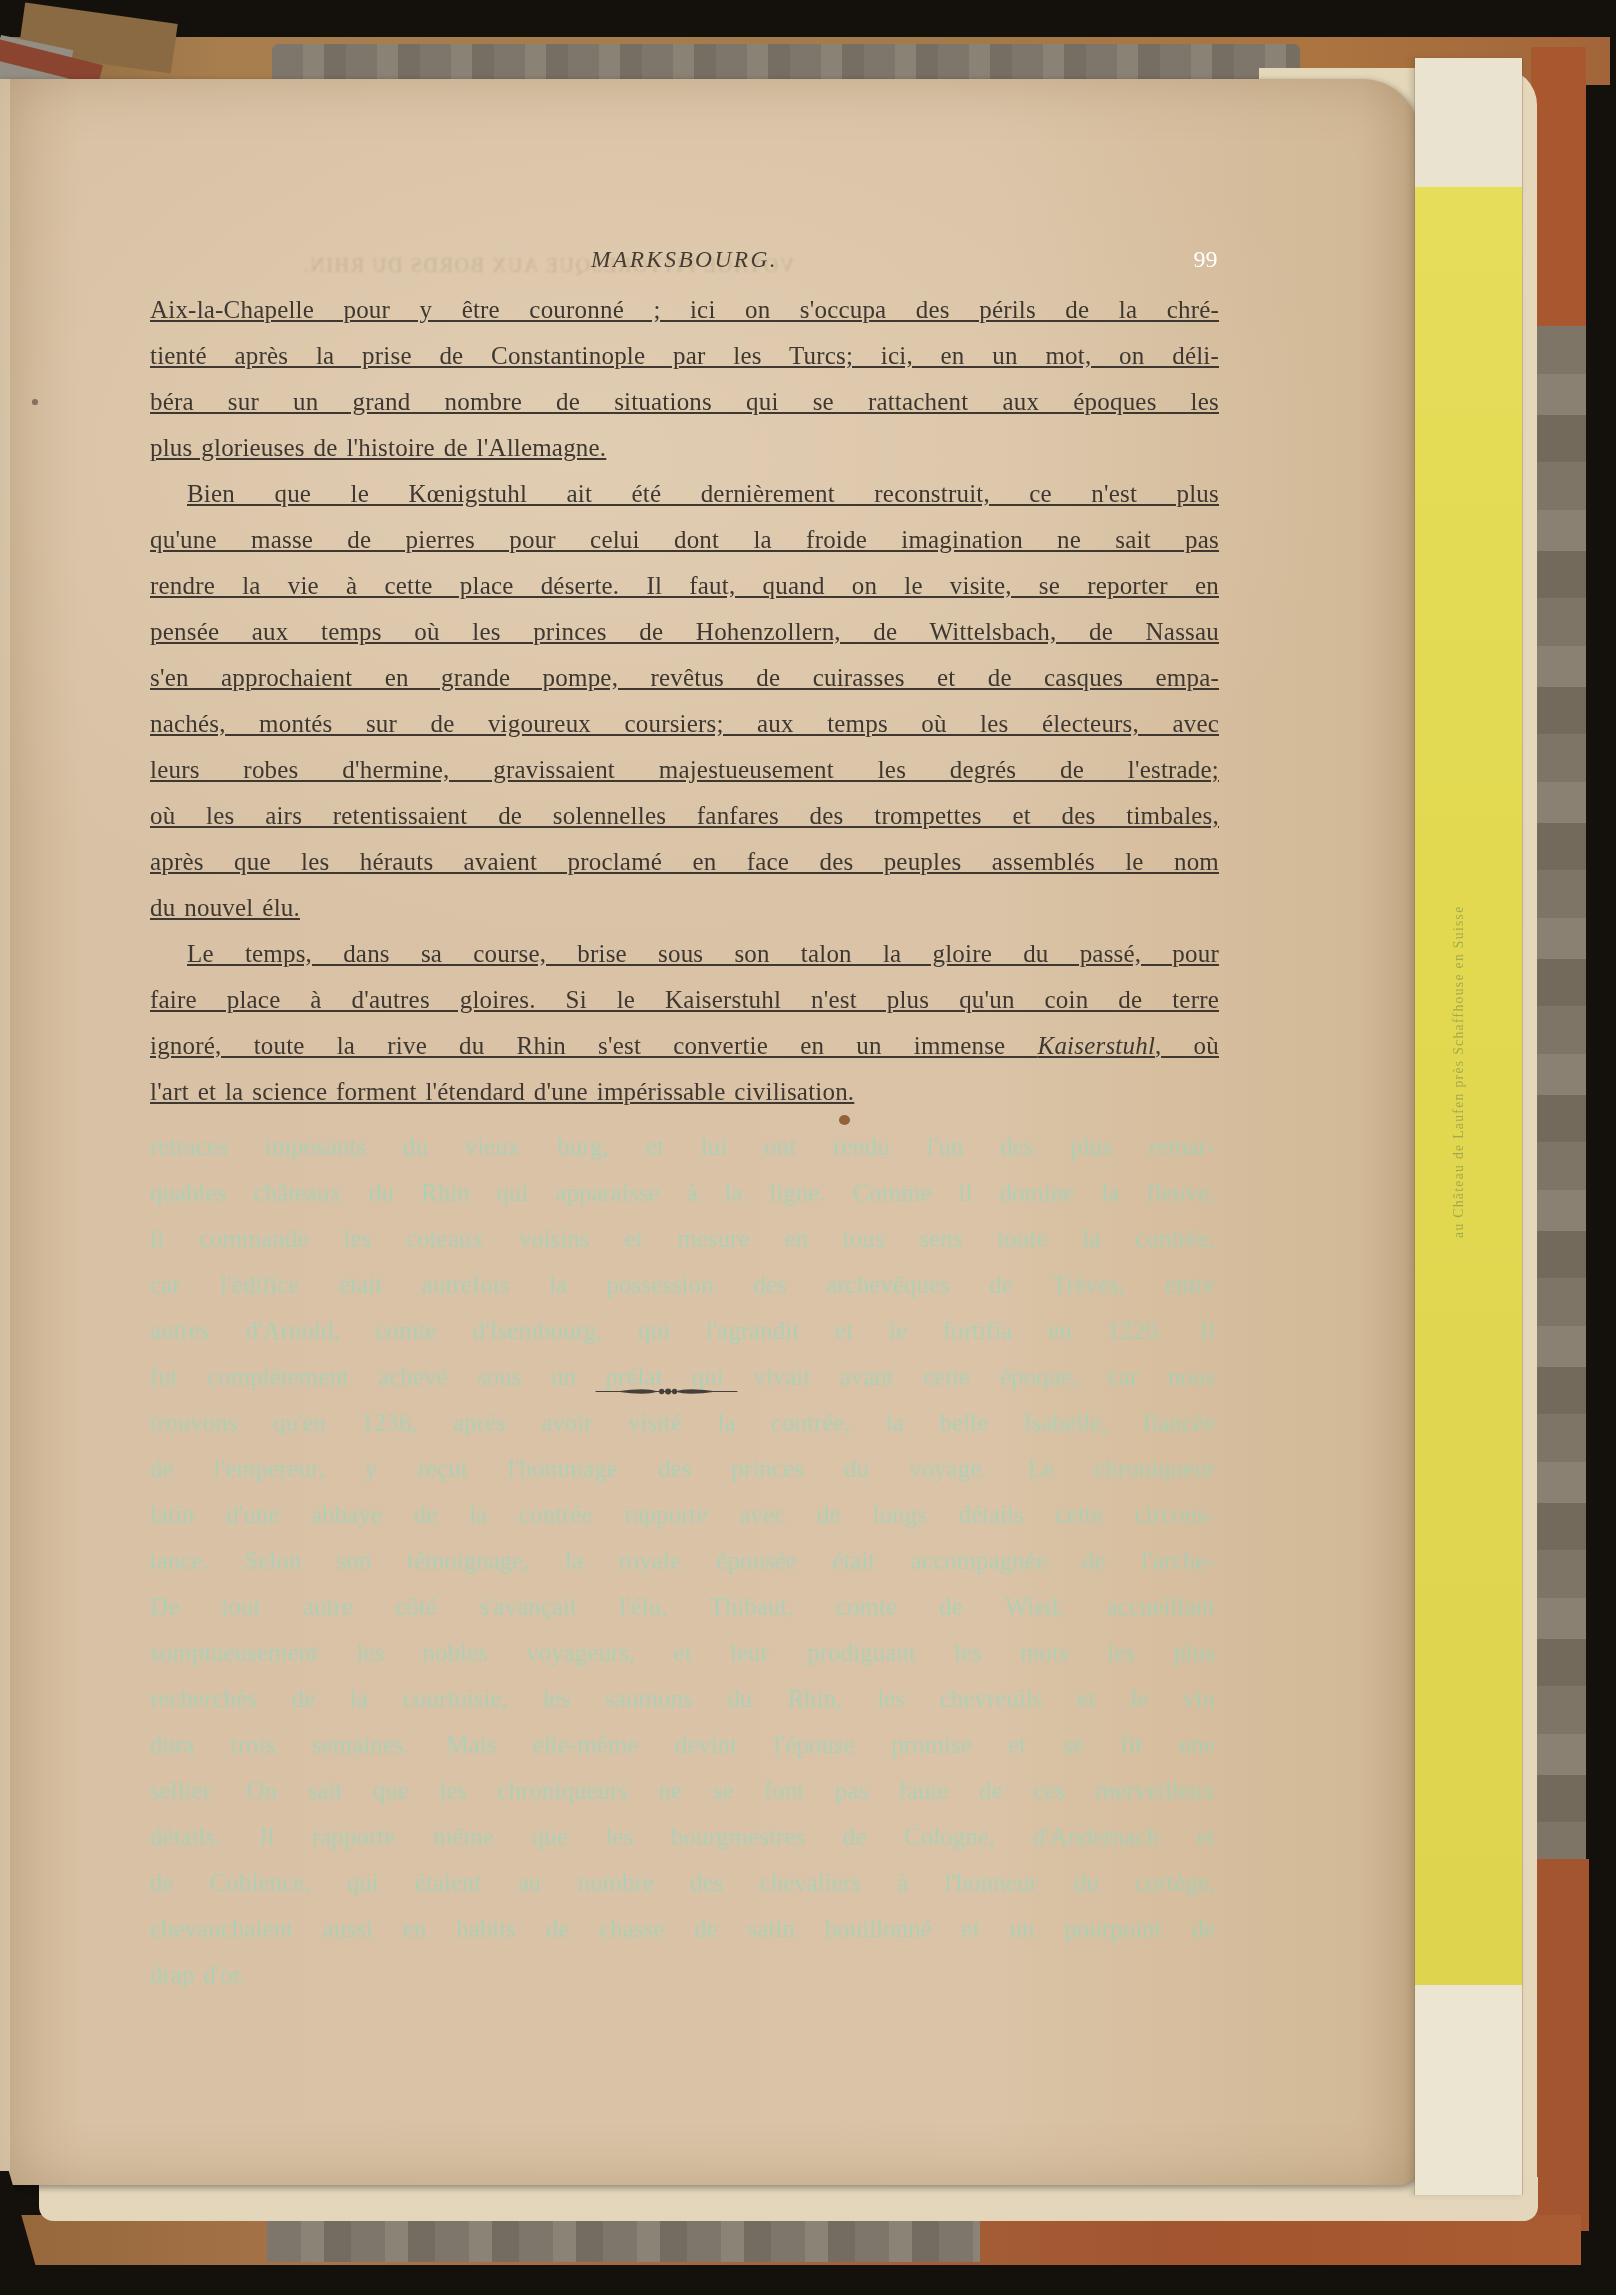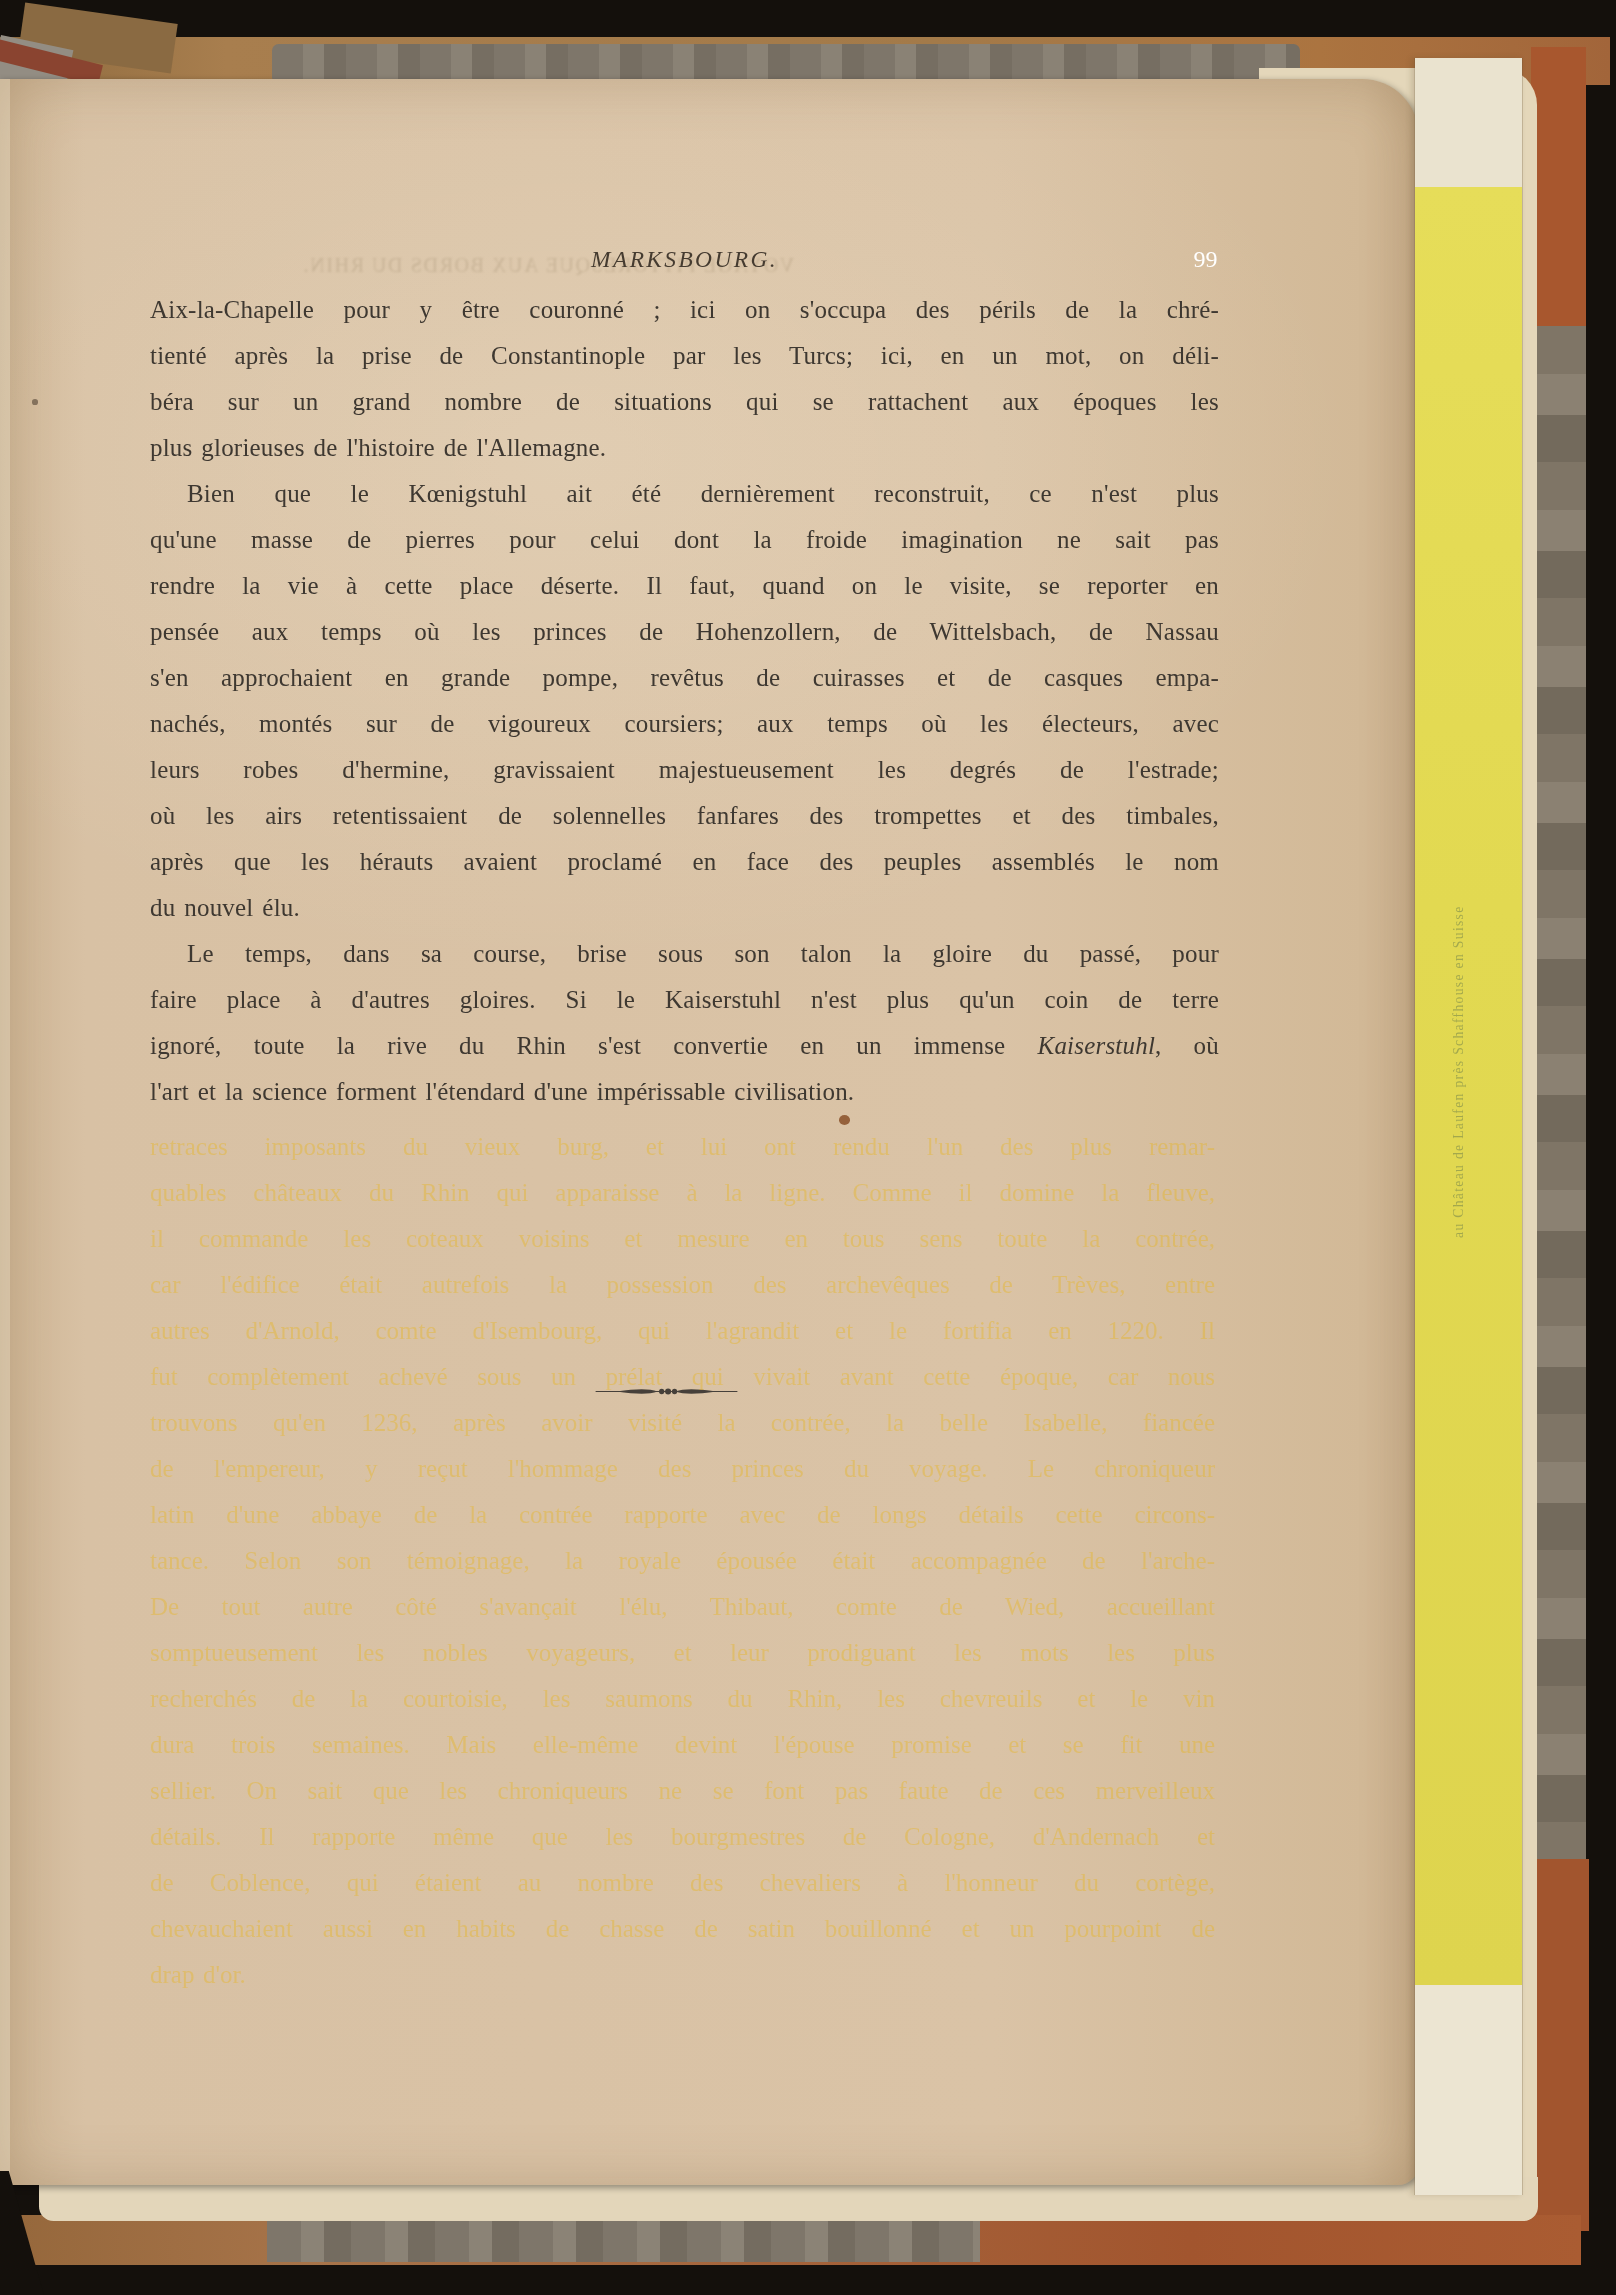--- a/index.html
+++ b/index.html
@@ -54,35 +54,35 @@
   
   .header{position:absolute;left:150px;top:246px;width:1069px;height:37px;}
   .ghost-head{position:absolute;left:152px;top:8px;transform:scaleX(-1);
     font-size:20px;letter-spacing:1.6px;color:#9b8768;opacity:.30;filter:blur(0.9px);white-space:nowrap;}
   .run-head{position:absolute;left:0;right:0;text-align:center;
     font-size:23.4px;letter-spacing:2.4px;color:#453b30;font-style:italic;}
   .page-num{position:absolute;right:1.6px;top:0;font-size:24px;color:#ffffff;}
 
   .body-text{position:absolute;left:150px;top:287px;width:1069px;color:#3e3831;}
   .tl{height:46px;line-height:46px;font-size:25px;letter-spacing:0.2px;word-spacing:2.4px;
-      text-align:justify;text-align-last:justify;overflow:hidden;box-sizing:border-box;width:100%;}
+      text-align:justify;text-align-last:justify;overflow:hidden;box-sizing:border-box;width:100%;text-decoration:underline;}
   .tl.indent{padding-left:37px;}
   .tl.last{text-align-last:left;}
   .tl i{font-style:italic;margin-top:13px;}
 
   .divider{position:absolute;left:594px;top:1385px;width:145px;height:13px;}
   .divider svg{display:block;}
 
   .speck{position:absolute;left:839px;top:1115px;width:11.3px;height:9.7px;border-radius:50%;
     background:#8d5630;opacity:.9;}
   .margin-dot{position:absolute;left:32px;top:399px;width:5.7px;height:5.7px;border-radius:50%;
     background:#5a4c3c;opacity:.65;}
 
   .ghost-text{position:absolute;left:150px;top:1124px;width:1065px;}
-  .gl{height:46px;line-height:46px;font-size:25px;word-spacing:2.4px;color:#eab308;opacity:.34;
+  .gl{height:46px;line-height:46px;font-size:25px;word-spacing:2.4px;color:#5eead4;opacity:.34;
       filter:blur(0.6px);text-align:justify;text-align-last:justify;overflow:hidden;}
   .gl.last{text-align-last:left;}
 </style>
 </head>
 <body>
 
 <div id="canvas">
 
   <div class="cover-top"></div>
   <div class="cover-top-grey"></div>

